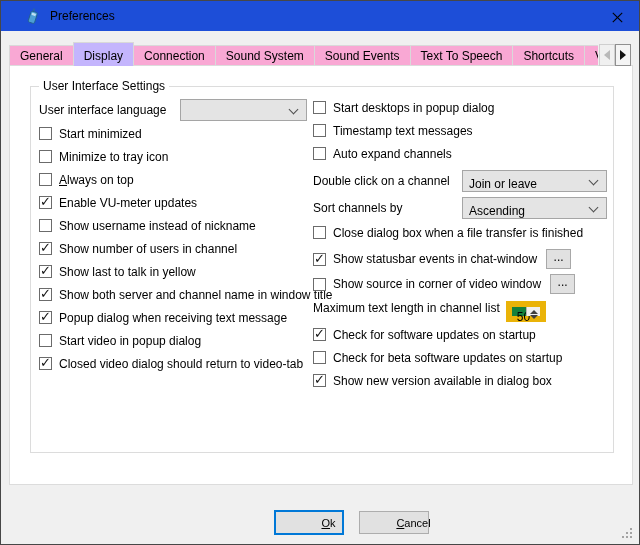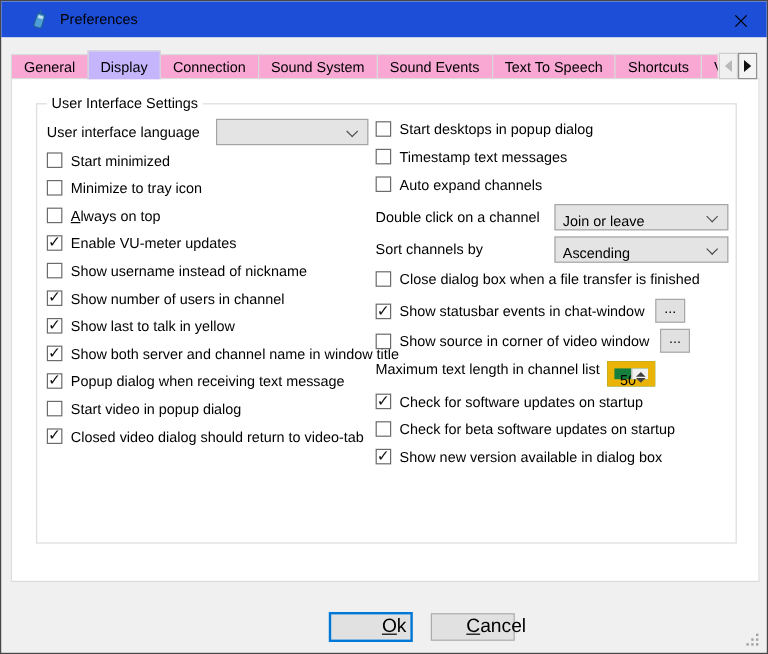--- a/index.html
+++ b/index.html
@@ -67,21 +67,21 @@
     border-left:1px solid #b5b5b5; display:flex; flex-direction:column; background:#f0f0f0; }
   .spin-b { flex:1; position:relative; }
   .spin-b.up::after { content:""; position:absolute; left:3px; top:3px; width:0; height:0;
     border-left:4px solid transparent; border-right:4px solid transparent; border-bottom:4px solid #404040; }
   .spin-b.down::after { content:""; position:absolute; left:3px; top:3px; width:0; height:0;
     border-left:4px solid transparent; border-right:4px solid transparent; border-top:4px solid #404040; }
   
   .button-row { position:absolute; top:510px; left:0; right:0; display:flex;
     justify-content:center; gap:15px; transform:translateX(31px); }
   .btn { width:70px; height:23px; background:#e1e1e1; border:1px solid #adadad;
-    display:flex; align-items:center; justify-content:center; font-size:16px;padding-left:40px; }
+    display:flex; align-items:center; justify-content:center; font-size:11px;padding-left:40px; }
   .btn.default { border:2px solid #0078d7; height:25px; margin-top:-1px; }
   .grip { position:absolute; right:6px; bottom:5px; }
   u { text-decoration:underline; }
 </style>
 </head>
 <body>
 
 <div class="window">
 
   <div class="titlebar">

